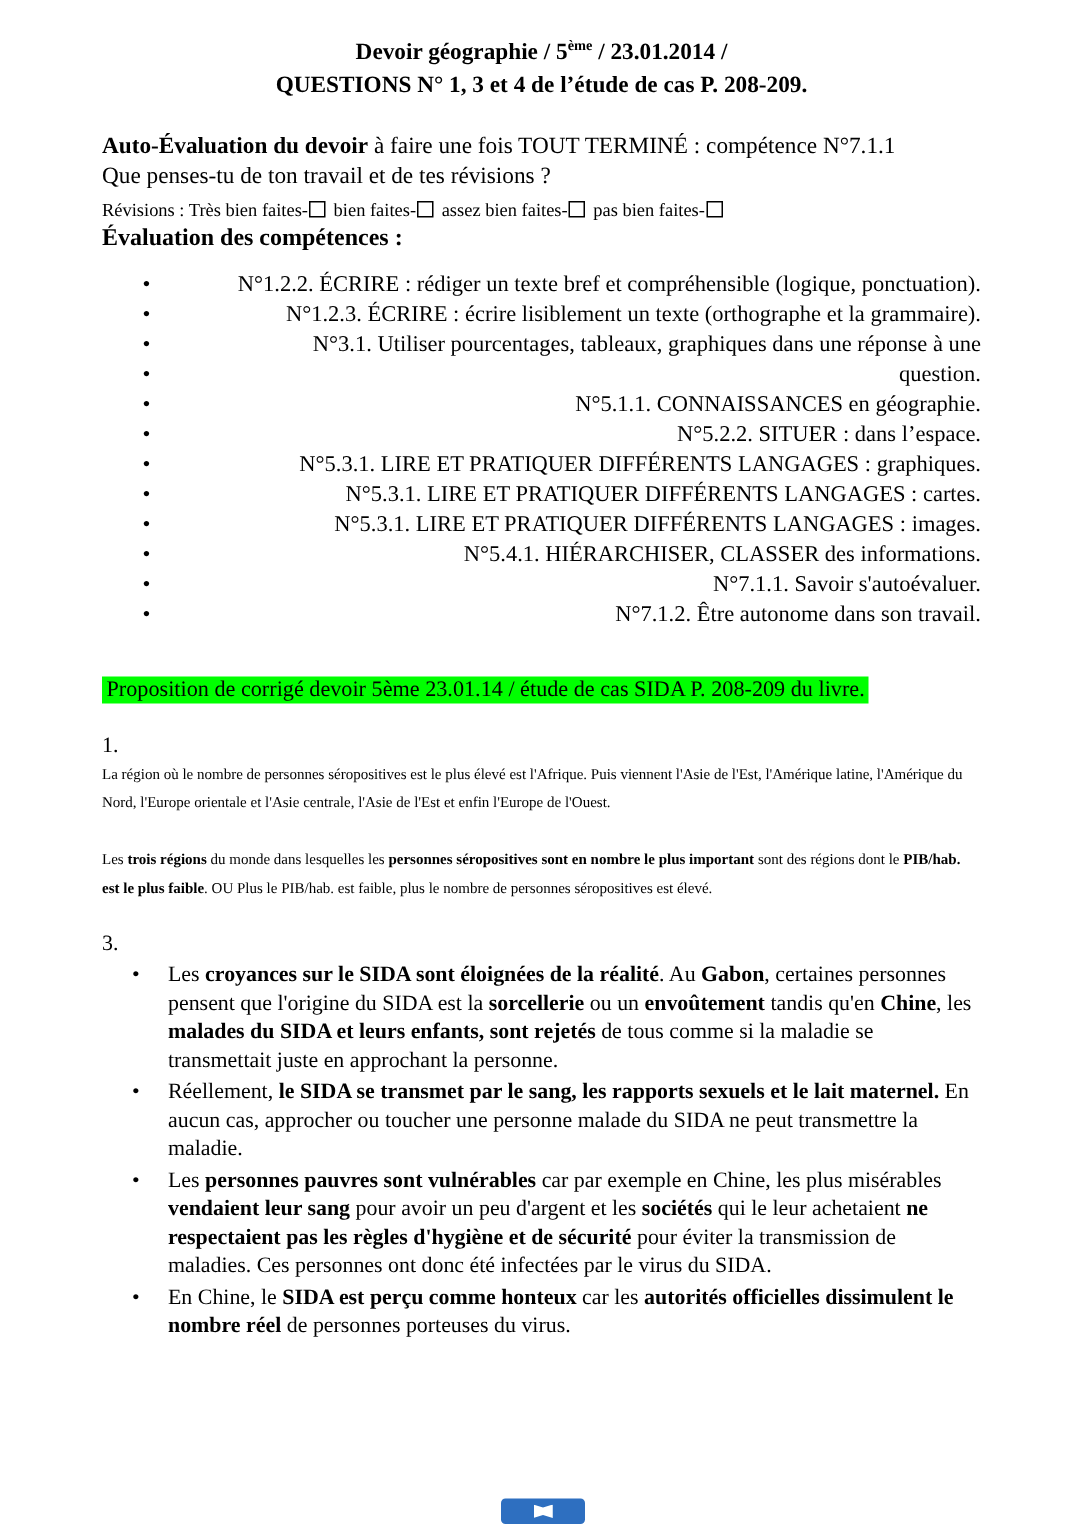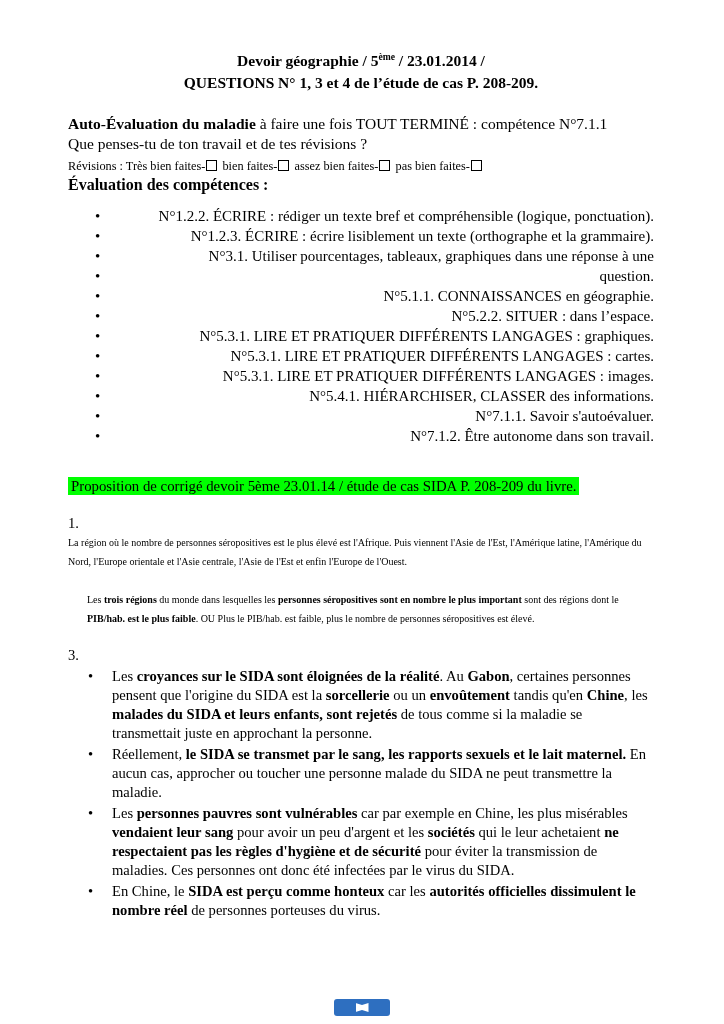--- a/index.html
+++ b/index.html
@@ -1,36 +1,36 @@
 <!DOCTYPE html>
 <html><head>
 <meta charset="utf-8">
 <title>Devoir géographie</title>
 <style>
   html,body{margin:0;padding:0;background:#ffffff;}
   body{font-family:"Liberation Serif","DejaVu Serif",serif;color:#000;}
   .page{position:relative;width:724px;height:1024px;margin:0 auto;box-sizing:border-box;
-        padding:46px 70px 0 68px;overflow:hidden;background:#fff;}
+        padding:20px 70px 0 68px;overflow:hidden;background:#fff;}
   .title{text-align:center;font-weight:bold;font-size:15.5px;line-height:22px;}
   .sup{vertical-align:super;font-size:0.62em;}
   .b{font-weight:bold;}
   .autoeval{margin-top:20px;}
   .lead{font-size:15.5px;line-height:20px;margin:0;}
   .small-lines{font-size:12.3px;line-height:16.5px;margin-top:4px;}
   .box{display:inline-block;width:9px;height:9px;border:1px solid #000;margin:0 2px 0 1px;vertical-align:-1px;background:#fff;}
   .comp-heading{font-size:16px;font-weight:bold;margin:1px 0 0 0;}
   .comp-list{margin-top:12px;}
   .comp-item{display:flex;font-size:15px;line-height:20px;}
   .comp-item .marker{flex:none;width:25px;margin-left:27px;}
   .comp-item .txt{flex:1;text-align:right;}
   .hl-wrap{margin-top:30px;text-align:left;}
   .hl{background:#00ff00;font-size:14.8px;line-height:20px;padding:1px 3px;}
   .qlabel{font-size:14.6px;line-height:19px;margin:18px 0 0 0;}
   .para{font-size:10px;line-height:19px;margin:0;}
-  .para-gap{margin-top:19px;margin-left:19px;}
+  .para-gap{margin-top:19px;}
   .ans-list{margin-top:2px;}
   .ans-item{display:flex;font-size:14.6px;line-height:19px;margin-top:2px;}
   .ans-item .marker{flex:none;width:24px;margin-left:20px;}
   .ans-item .txt{flex:1;padding-right:2px;}
   .badge{position:absolute;left:50%;bottom:8px;transform:translateX(-50%);
          width:56px;height:17px;background:#2e6fc0;border-radius:3px;
          display:flex;align-items:center;justify-content:center;}
   .badge-glyph{width:13px;height:9px;background:#ffffff;
          clip-path:polygon(0 0,50% 22%,100% 0,100% 100%,50% 78%,0 100%);}
 </style>
@@ -38,21 +38,21 @@
 <body>
 
 <div class="page">
 
   <div class="title">
     <div><span>Devoir géographie / 5</span><span class="sup">ème</span><span> / 23.01.2014 /</span></div>
     <div>QUESTIONS N° 1, 3 et 4 de l’étude de cas P. 208-209.</div>
   </div>
 
   <div class="autoeval">
-    <p class="lead"><span class="b">Auto-Évaluation du maladie</span><span> à faire une fois TOUT TERMINÉ : compétence N°7.1.1</span></p>
+    <p class="lead"><span class="b">Auto-Évaluation du devoir</span><span> à faire une fois TOUT TERMINÉ : compétence N°7.1.1</span></p>
     <p class="lead">Que penses-tu de ton travail et de tes révisions ?</p>
     <div class="small-lines">
       <div><span>Révisions : Très bien faites-</span><span class="box"></span><span> bien faites-</span><span class="box"></span><span> assez bien faites-</span><span class="box"></span><span> pas bien faites-</span><span class="box"></span></div>
     </div>
   </div>
 
   <h3 class="comp-heading">Évaluation des compétences :</h3>
 
   <div class="comp-list">
 

